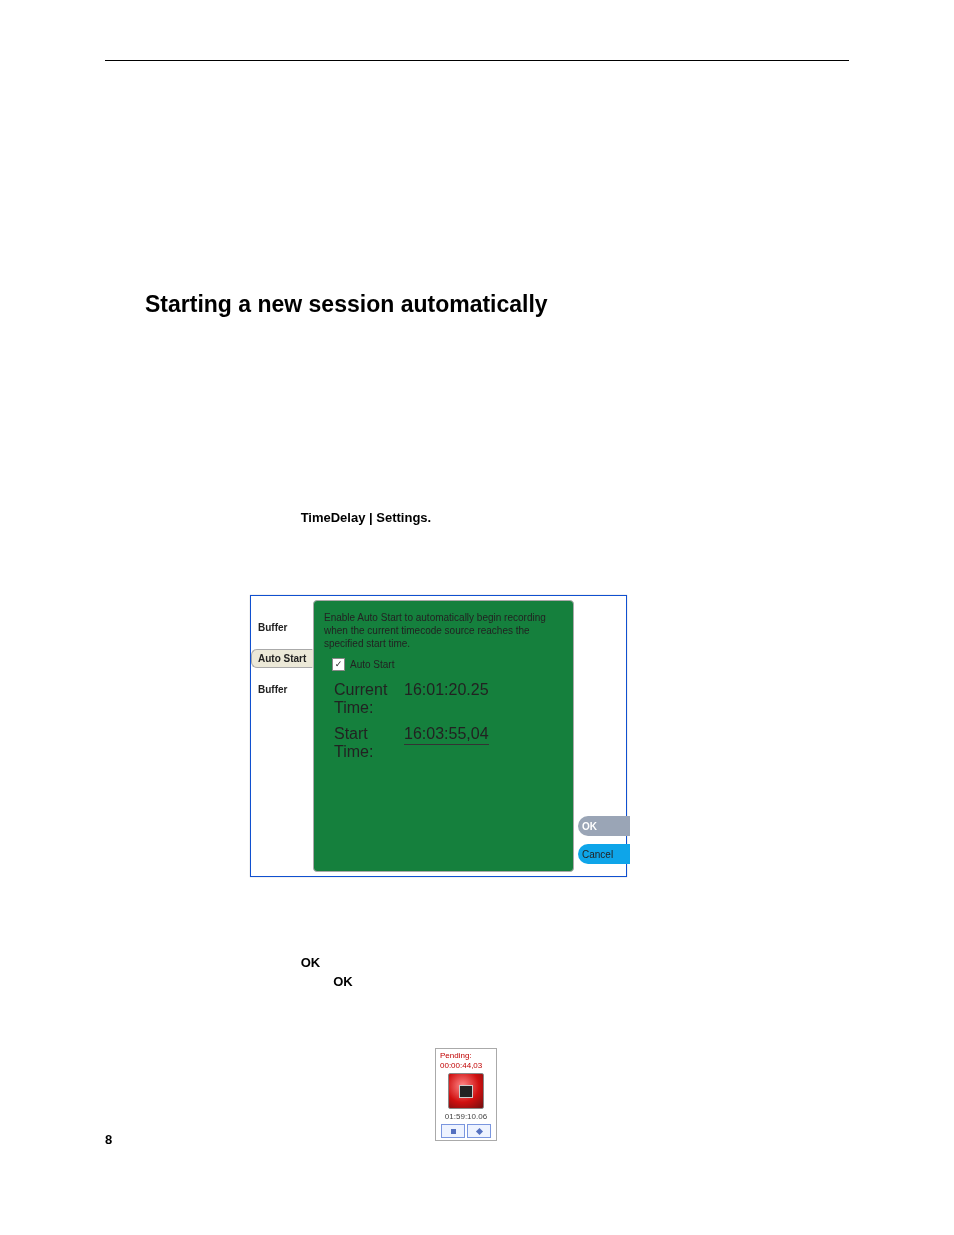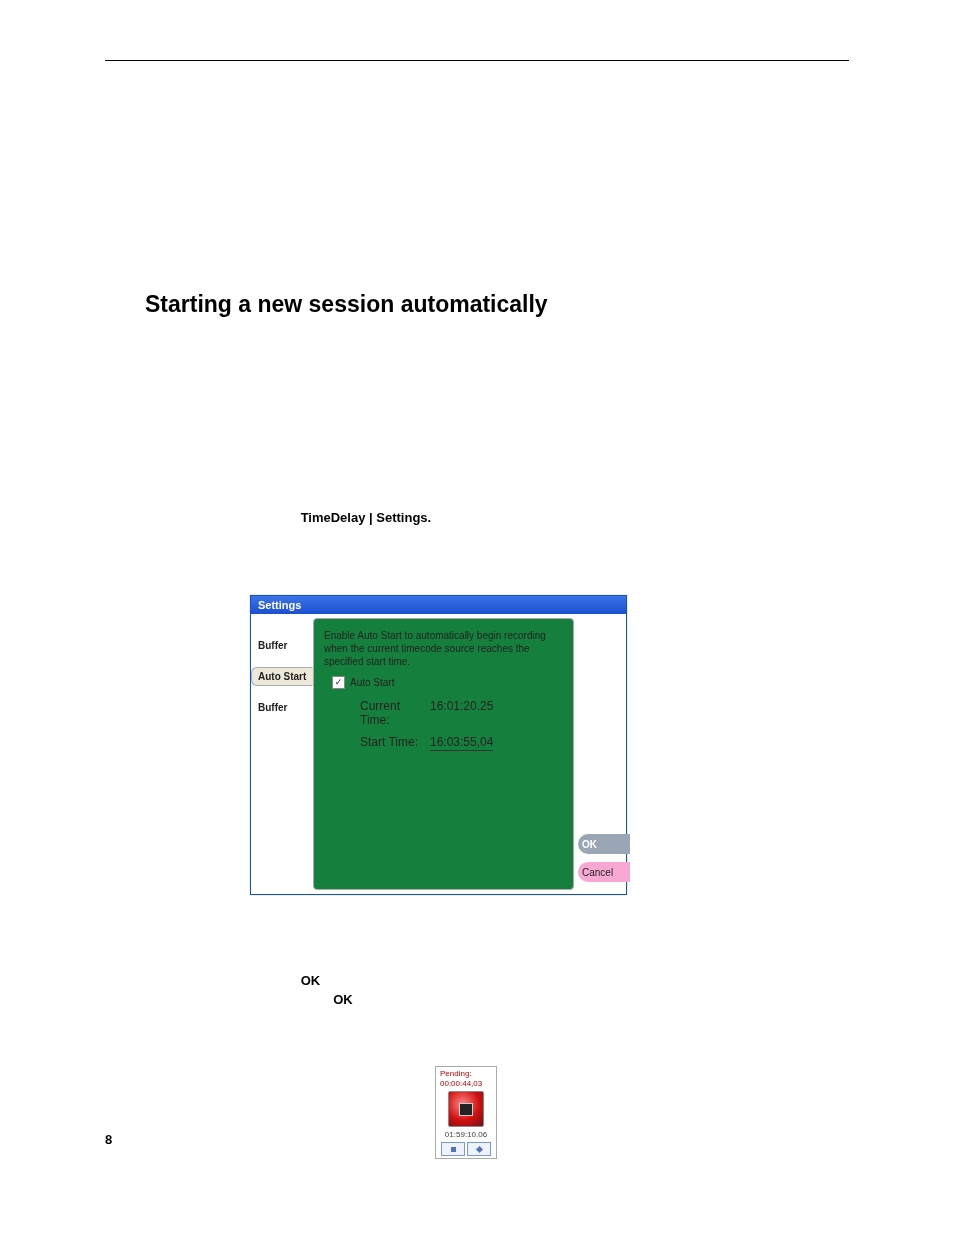--- a/index.html
+++ b/index.html
@@ -113,23 +113,23 @@
     border: 1px solid #888;
     background: #fff;
     display: inline-flex;
     align-items: center;
     justify-content: center;
     font-size: 9px;
     line-height: 1;
   }
   .field-row {
     display: flex;
-    margin-left: 36px;
+    margin-left: 10px;
     margin-bottom: 8px;
-    font-size: 12px;
+    font-size: 16px;
     align-items: baseline;
   }
   .field-label {
     width: 70px;
   }
   .start-time-value {
     border-bottom: 1px solid #333;
     padding-bottom: 1px;
   }
   .side-buttons {
@@ -145,21 +145,21 @@
     font-size: 10px;
     color: #fff;
     display: flex;
     align-items: center;
     padding-left: 4px;
     border-radius: 10px 0 0 10px;
     font-family: Tahoma, Arial, sans-serif;
     font-weight: bold;
   }
   .side-btn.ok { top: 220px; background: #9aa5b6; }
-  .side-btn.cancel { top: 248px; background: #f9a8d4; color:#222; font-weight:normal; }
+  .side-btn.cancel { top: 248px; background: #0ea5e9; color:#222; font-weight:normal; }
   
   .below-para {
     margin-left: 140px;
     margin-right: 30px;
     line-height: 1.45;
     color: #fff;
     margin-top: 10px;
   }
   .below-para .bold { color:#000; font-weight:bold; }
   
@@ -248,21 +248,20 @@
 
   <div class="body-indent">
     xxxxxxxxxxxxxxxxxxxxxxxxxxxxxxxxxxxxxxxxxxxxxxxxxxxxxxxxxxxxxxxxxxxxxxxxx<br>
     xxxxxxxxxxxxxxxxxxxxxxxxxxxxxxxxxxxxxxxx<br><br>
     xxxxxxxxxxxxxxxxxxxxxxxxxxxxxxxxxxxxxxxxxxxxxxxxxxxxxxxxxxxx<br><br>
     xxxxxxxx <span class="bold">TimeDelay | Settings.</span><br>
     xxxxxxxxxxxxxxxxxxxxxxxxxxxxxxxxxxxxxxxxxxxx
   </div>
 
   <div class="settings-window">
-    <div class="titlebar">Settings</div>
     <div class="window-body">
       <div class="tabstrip">
         <div class="tab">Buffer</div>
         <div class="tab active">Auto Start</div>
         <div class="tab">Buffer</div>
       </div>
       <div class="panel">
         <div class="desc">Enable Auto Start to automatically begin recording when the current timecode source reaches the specified start time.</div>
         <div class="checkbox-row">
           <span class="checkbox-box">✓</span>

